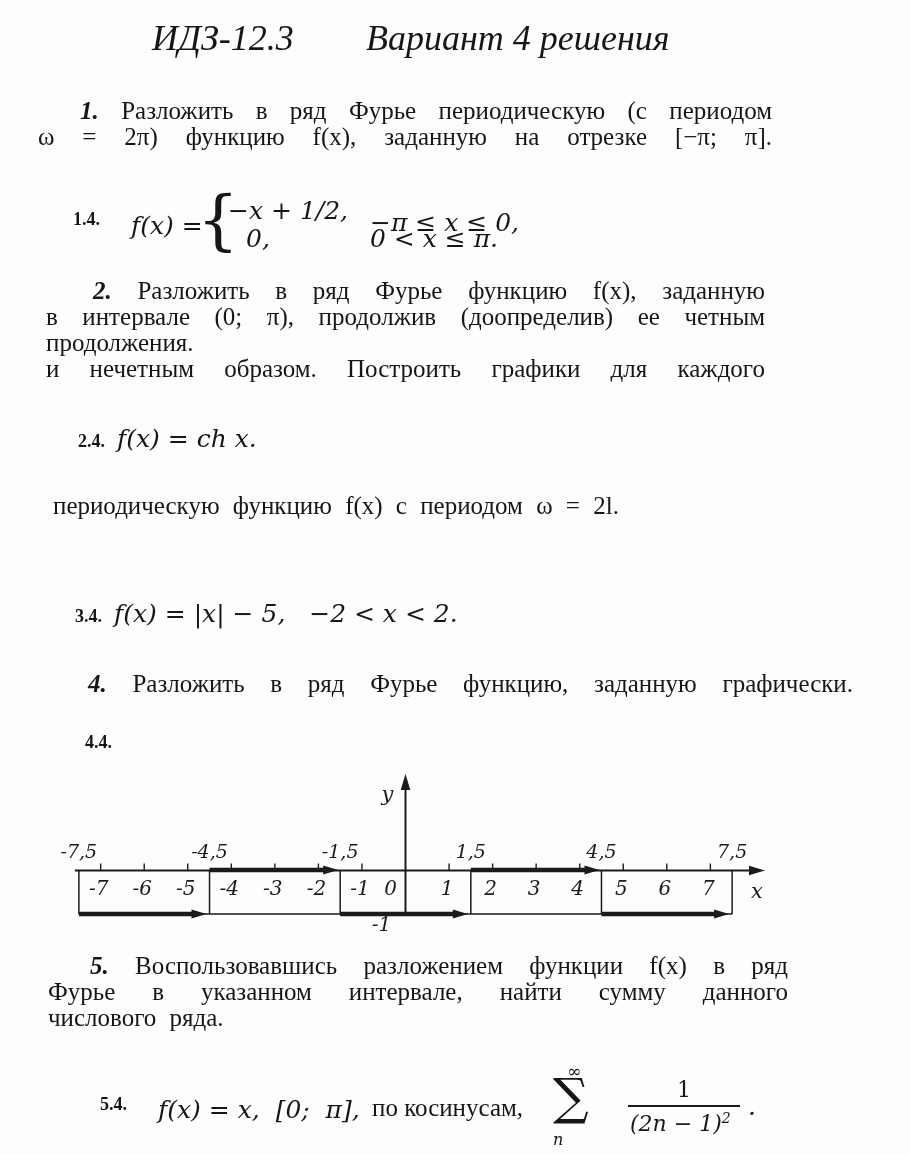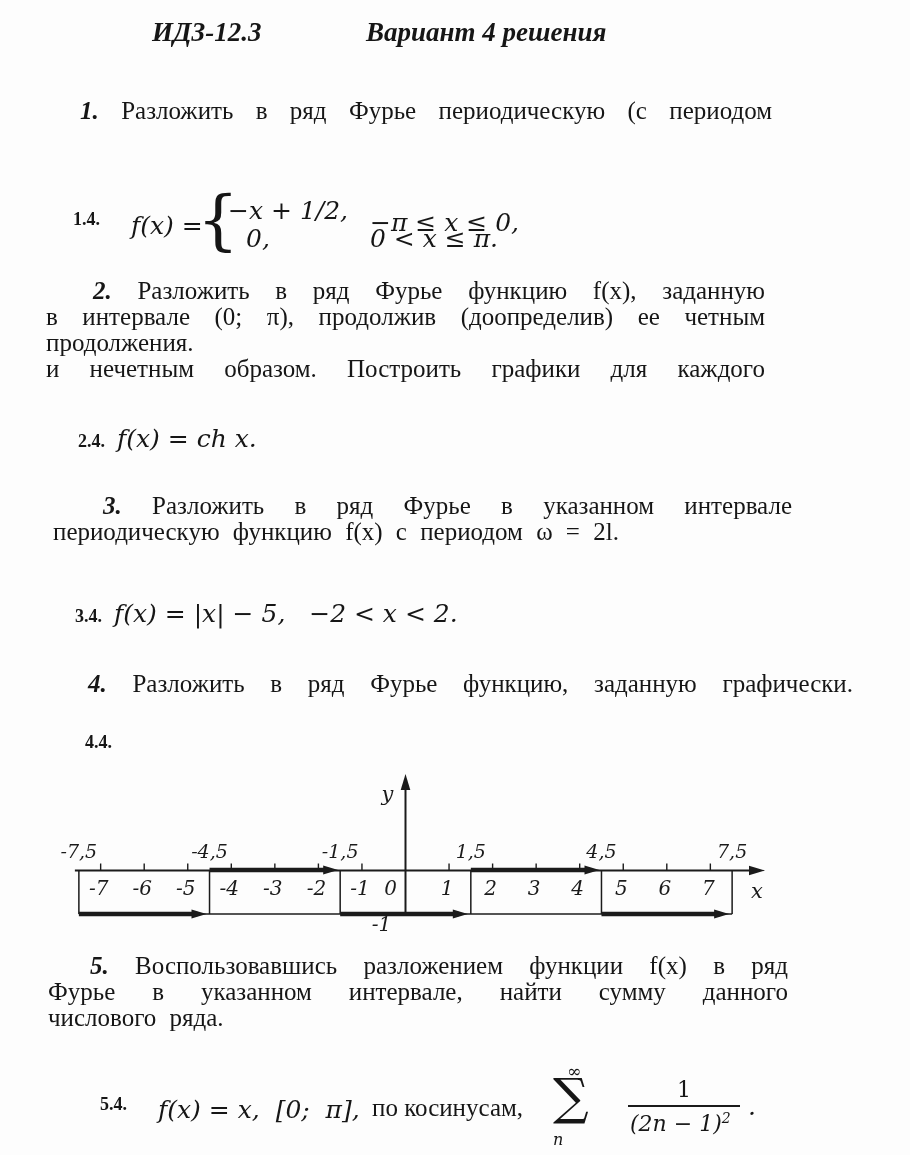--- a/index.html
+++ b/index.html
@@ -20,22 +20,22 @@
   .sp { word-spacing:7px; }
   .pnum { font-weight:bold; font-style:italic; }
   .slabel { font-weight:bold; font-size:18px; white-space:nowrap; }
   .math {
     font-style:italic;
     font-family:"DejaVu Serif", serif;
     font-size:25px;
     white-space:nowrap;
   }
   .title-part {
-    font-weight:bold; font-style:italic;
-    font-size:27px; white-space:nowrap;
+    font-weight:normal; font-style:italic;
+    font-size:36px; white-space:nowrap;
   }
   .brace {
     font-family:"DejaVu Serif", serif;
     font-size:66px; font-weight:normal; line-height:1;
   }
   .sum-inf { font-family:"DejaVu Serif", serif; font-size:17px; font-style:normal; }
   .sum-sigma { font-family:"DejaVu Serif", serif; font-size:50px; line-height:1; font-style:normal; }
   .sum-lower { font-family:"DejaVu Serif", serif; font-size:16px; font-style:italic; }
   .frac-num { font-family:"DejaVu Serif", serif; font-size:22px; font-style:normal; }
   .frac-bar { background:#1b1b1b; height:2px; }
@@ -49,20 +49,21 @@
 </head>
 <body>
 
 <div class="abs" style="left:152px; top:17px;">
   <span class="title-part">ИДЗ-12.3</span>
   <span class="title-part" style="position:absolute; left:214px; top:0;">Вариант 4 решения</span>
 </div>
 
 <div class="abs" style="left:38px; top:98px; width:734px;">
   <div class="line just" style="padding-left:42px;"><span class="pnum">1.</span> <span>Разложить в ряд Фурье периодическую (с периодом</span></div>
+  <div class="line just">ω = 2π) функцию f(x), заданную на отрезке [−π; π].</div>
 </div>
 
 <div class="abs" style="left:0; top:0;">
   <span class="slabel abs" style="left:73px; top:209px;">1.4.</span>
   <span class="math abs" style="left:131px; top:211px;">f(x) =</span>
   <span class="brace abs" style="left:197px; top:187px;">{</span>
   <span class="math abs" style="left:228px; top:196px;">−x + 1/2,</span>
   <span class="math abs" style="left:370px; top:208px;">−π ≤ x ≤ 0,</span>
   <span class="math abs" style="left:246px; top:224px;">0,</span>
   <span class="math abs" style="left:370px; top:224px;">0 &lt; x ≤ π.</span>
@@ -74,21 +75,20 @@
   <div class="line sp">продолжения.</div>
   <div class="line just">и нечетным образом. Построить графики для каждого</div>
 </div>
 
 <div class="abs" style="left:78px; top:424px;">
   <span class="slabel">2.4.</span>
   <span class="math" style="margin-left:8px;margin-top:6px;">f(x) = ch x.</span>
 </div>
 
 <div class="abs" style="left:53px; top:493px; width:739px;">
-  <div class="line just" style="padding-left:50px;"><span class="pnum">3.</span> <span>Разложить в ряд Фурье в указанном интервале</span></div>
   <div class="line sp">периодическую функцию f(x) с периодом ω = 2l.</div>
 </div>
 
 <div class="abs" style="left:75px; top:599px;">
   <span class="slabel">3.4.</span>
   <span class="math" style="margin-left:8px;">f(x) = |x| − 5,&nbsp;&nbsp;&nbsp;−2 &lt; x &lt; 2.</span>
 </div>
 
 <div class="abs" style="left:88px; top:671px; width:765px;">
   <div class="line just"><span class="pnum">4.</span> <span>Разложить в ряд Фурье функцию, заданную графически.</span></div>

